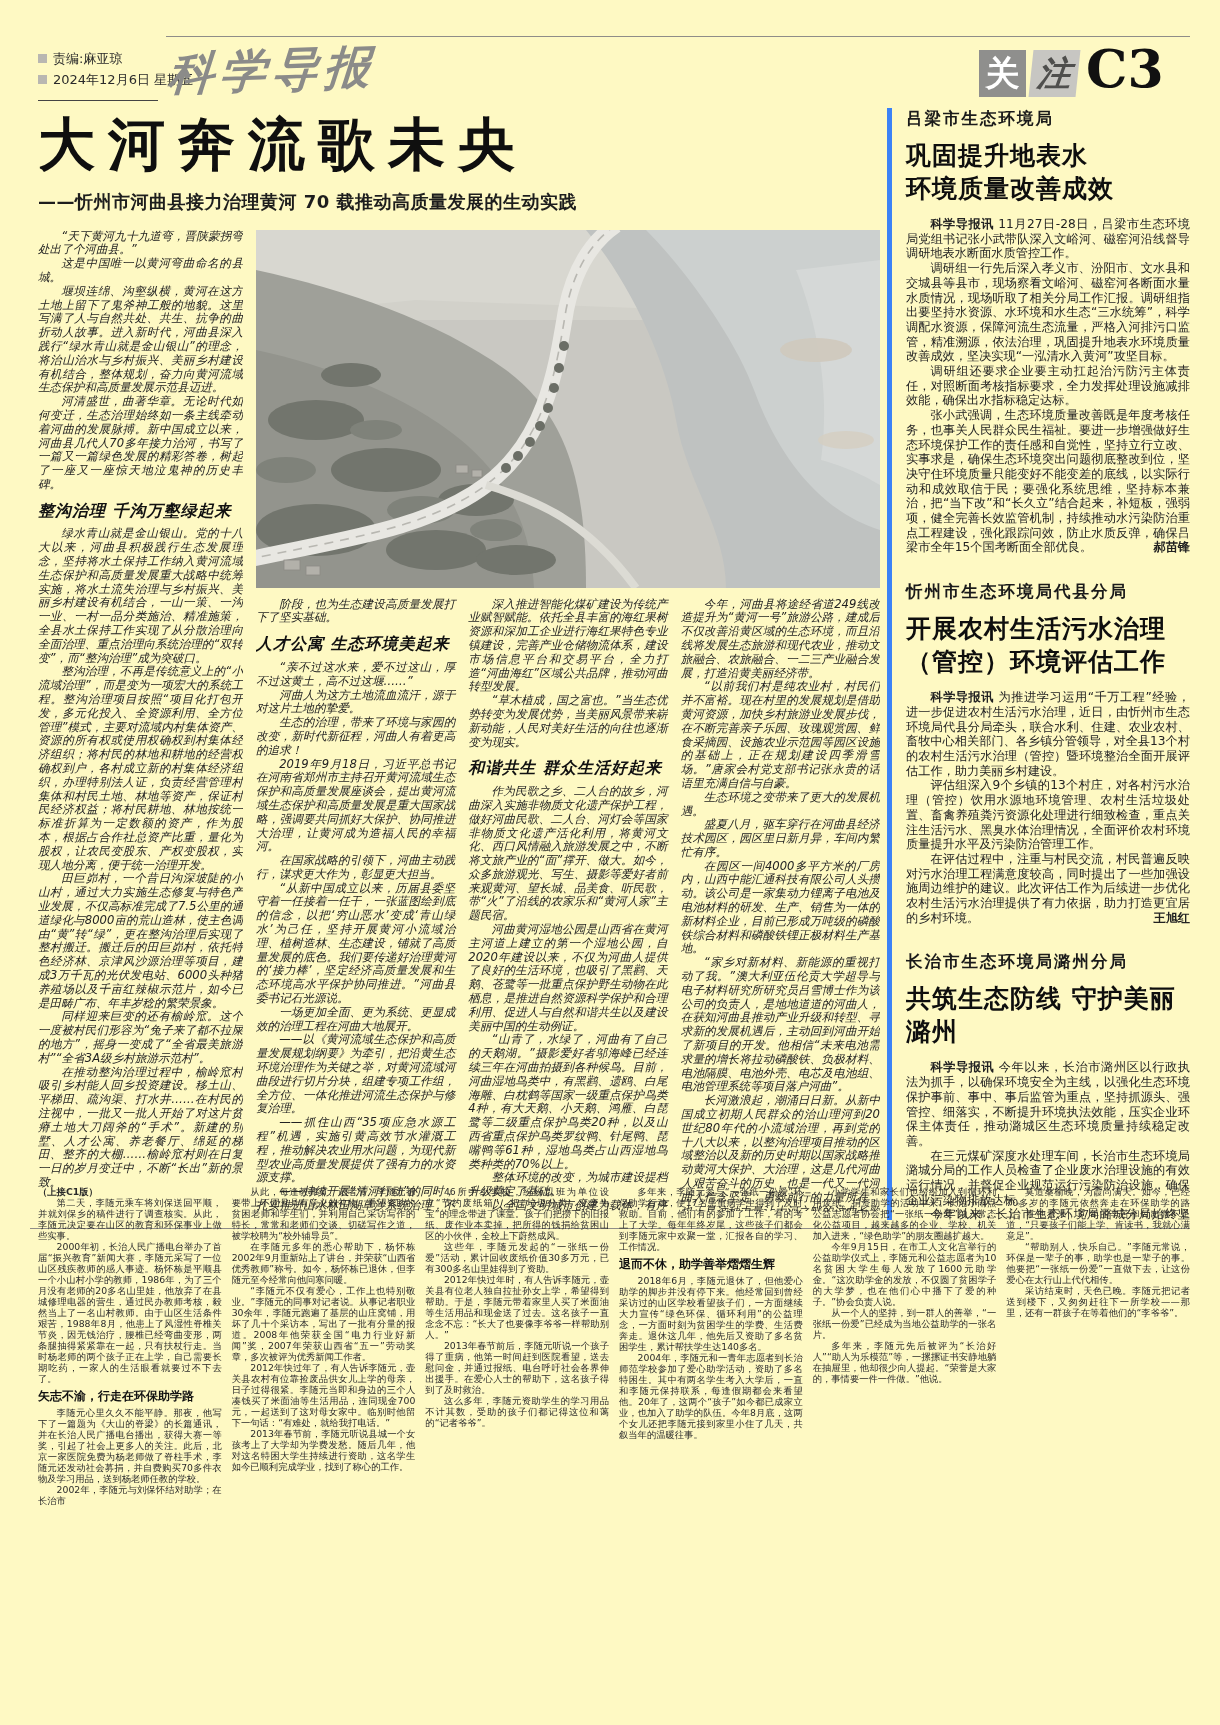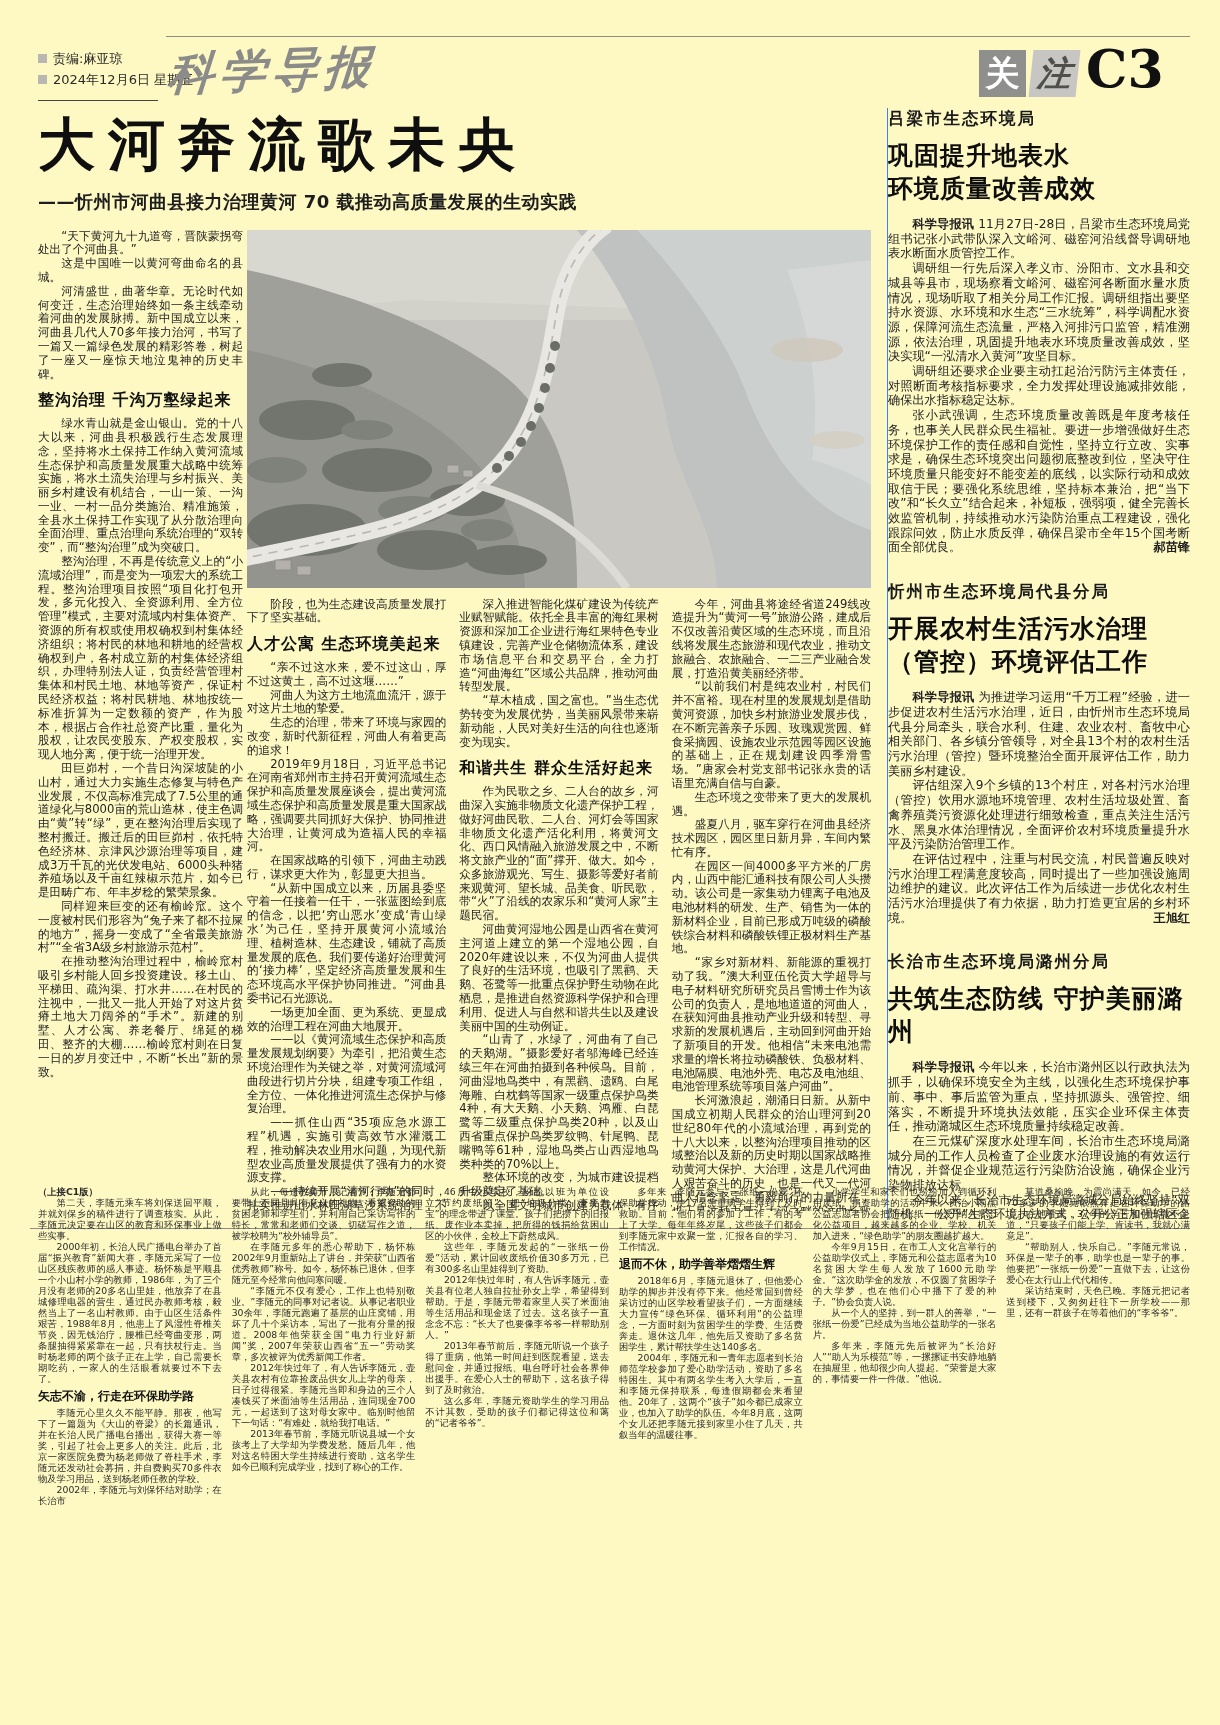--- a/index.html
+++ b/index.html
@@ -20,34 +20,34 @@
   .sec-box { position:absolute; top:50px; width:47px; height:47px; text-align:center;
     line-height:47px; font-size:34px; font-weight:bold; }
   .sec-box.b1 { left:979px; background:#8f8f8d; color:#fff; }
   .sec-box.b2 { left:1031px; background:#c7c6c2; color:#4f4f4d; font-style:italic; transform:skewX(-6deg); }
   .page-no { position:absolute; left:1086px; top:38px; font-family:"DejaVu Serif", serif;
     font-weight:bold; font-size:52px; color:#111; }
   
   .article-main { position:absolute; left:38px; top:112px; width:842px; }
   h1.headline { font-size:57px; font-weight:900; color:#0f0f0f; letter-spacing:13px; line-height:1.15; }
   .subtitle { margin-top:12px; font-size:18px; font-weight:bold; color:#1d1d1d; letter-spacing:0.5px; }
-  .body-grid { display:flex; gap:4px; margin-top:16px; }
+  .body-grid { display:flex; gap:13px; margin-top:16px;font-style:italic; }
   .ncol { font-size:11.6px; line-height:13.8px; text-align:justify; color:#222; }
   .ncol p { text-indent:2em; margin:0; }
   .ncol h3 { font-size:16px; line-height:1.3; margin:9px 0 6px; color:#111; letter-spacing:1px; }
   .col1 { width:205px; height:981px; overflow:hidden; }
   .right-part { width:624px; }
   .photo { width:624px; height:358px; background:#cfcec9; overflow:hidden; }
   .photo svg { display:block; }
   .cols3 { display:flex; gap:13px; margin-top:10px; height:613px; overflow:hidden; }
   .cols3 .ncol { flex:1; }
   .byline { float:right; font-weight:bold; }
   
   .sidebar { position:absolute; left:887px; top:108px; width:303px; height:1112px;
-    border-left:1px solid #3b82f6; overflow:hidden; }
+    border-left:5px solid #3b82f6; padding-left:14px; overflow:hidden; }
   .side-article { margin-bottom:26px; }
   .kicker { font-size:16.5px; font-weight:bold; color:#1a1a1a; letter-spacing:2px; margin-bottom:10px; }
   .side-title { font-size:25px; font-weight:900; color:#0e0e0e; line-height:1.3;
     letter-spacing:1px; white-space:pre-line; margin-bottom:12px; }
   .side-body { font-size:12.2px; line-height:14.7px; text-align:justify; color:#222; }
   .side-body p { text-indent:2em; margin:0; }
   .lead-tag { font-weight:bold; }
   
   .bottom-rule { position:absolute; left:30px; right:30px; top:1228px; border-top:1px solid #8f8d88; }
   .bottom { position:absolute; left:38px; top:1186px; width:1152px; height:466px;
@@ -73,20 +73,21 @@
   <div class="sec-box b2">注</div>
   <div class="page-no">C3</div>
 
   <div class="article-main">
     <h1 class="headline">大河奔流歌未央</h1>
     <div class="subtitle">——忻州市河曲县接力治理黄河 70 载推动高质量发展的生动实践</div>
     <div class="body-grid">
       <div class="ncol col1">
           <p>“天下黄河九十九道弯，晋陕蒙拐弯处出了个河曲县。”</p>
           <p>这是中国唯一以黄河弯曲命名的县城。</p>
+          <p>堰坝连绵、沟壑纵横，黄河在这方土地上留下了鬼斧神工般的地貌。这里写满了人与自然共处、共生、抗争的曲折动人故事。进入新时代，河曲县深入践行“绿水青山就是金山银山”的理念，将治山治水与乡村振兴、美丽乡村建设有机结合，整体规划，奋力向黄河流域生态保护和高质量发展示范县迈进。</p>
           <p>河清盛世，曲著华章。无论时代如何变迁，生态治理始终如一条主线牵动着河曲的发展脉搏。新中国成立以来，河曲县几代人70多年接力治河，书写了一篇又一篇绿色发展的精彩答卷，树起了一座又一座惊天地泣鬼神的历史丰碑。</p>
           <h3>整沟治理 千沟万壑绿起来</h3>
           <p>绿水青山就是金山银山。党的十八大以来，河曲县积极践行生态发展理念，坚持将水土保持工作纳入黄河流域生态保护和高质量发展重大战略中统筹实施，将水土流失治理与乡村振兴、美丽乡村建设有机结合，一山一策、一沟一业、一村一品分类施治、精准施策，全县水土保持工作实现了从分散治理向全面治理、重点治理向系统治理的“双转变”，而“整沟治理”成为突破口。</p>
           <p>整沟治理，不再是传统意义上的“小流域治理”，而是变为一项宏大的系统工程。整沟治理项目按照“项目化打包开发，多元化投入、全资源利用、全方位管理”模式，主要对流域内村集体资产、资源的所有权或使用权确权到村集体经济组织；将村民的林地和耕地的经营权确权到户，各村成立新的村集体经济组织，办理特别法人证，负责经营管理村集体和村民土地、林地等资产，保证村民经济权益；将村民耕地、林地按统一标准折算为一定数额的资产，作为股本，根据占合作社总资产比重，量化为股权，让农民变股东、产权变股权，实现人地分离，便于统一治理开发。</p>
           <p>田巨峁村，一个昔日沟深坡陡的小山村，通过大力实施生态修复与特色产业发展，不仅高标准完成了7.5公里的通道绿化与8000亩的荒山造林，使主色调由“黄”转“绿”，更在整沟治理后实现了整村搬迁。搬迁后的田巨峁村，依托特色经济林、京津风沙源治理等项目，建成3万千瓦的光伏发电站、6000头种猪养殖场以及千亩红辣椒示范片，如今已是田畴广布、年丰岁稔的繁荣景象。</p>
           <p>同样迎来巨变的还有榆岭窊。这个一度被村民们形容为“兔子来了都不拉屎的地方”，摇身一变成了“全省最美旅游村”“全省3A级乡村旅游示范村”。</p>
           <p>在推动整沟治理过程中，榆岭窊村吸引乡村能人回乡投资建设。移土山、平梯田、疏沟渠、打水井……在村民的注视中，一批又一批人开始了对这片贫瘠土地大刀阔斧的“手术”。新建的别墅、人才公寓、养老餐厅、绵延的梯田、整齐的大棚……榆岭窊村则在日复一日的岁月变迁中，不断“长出”新的景致。</p>
         </div>
       <div class="right-part">
         <div class="photo">

